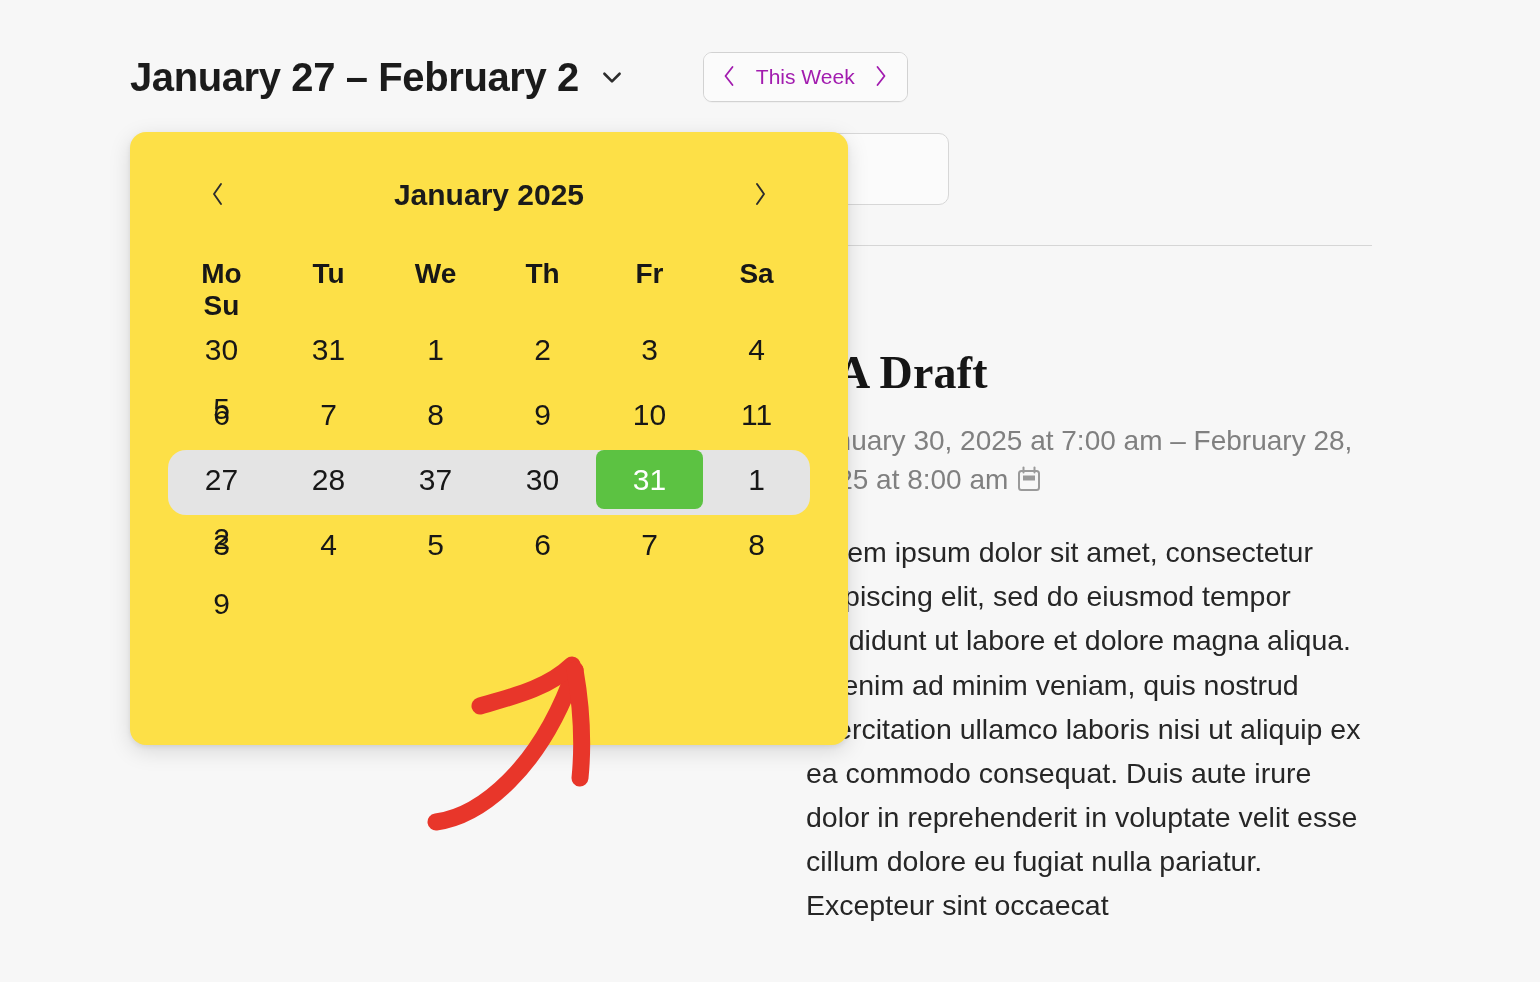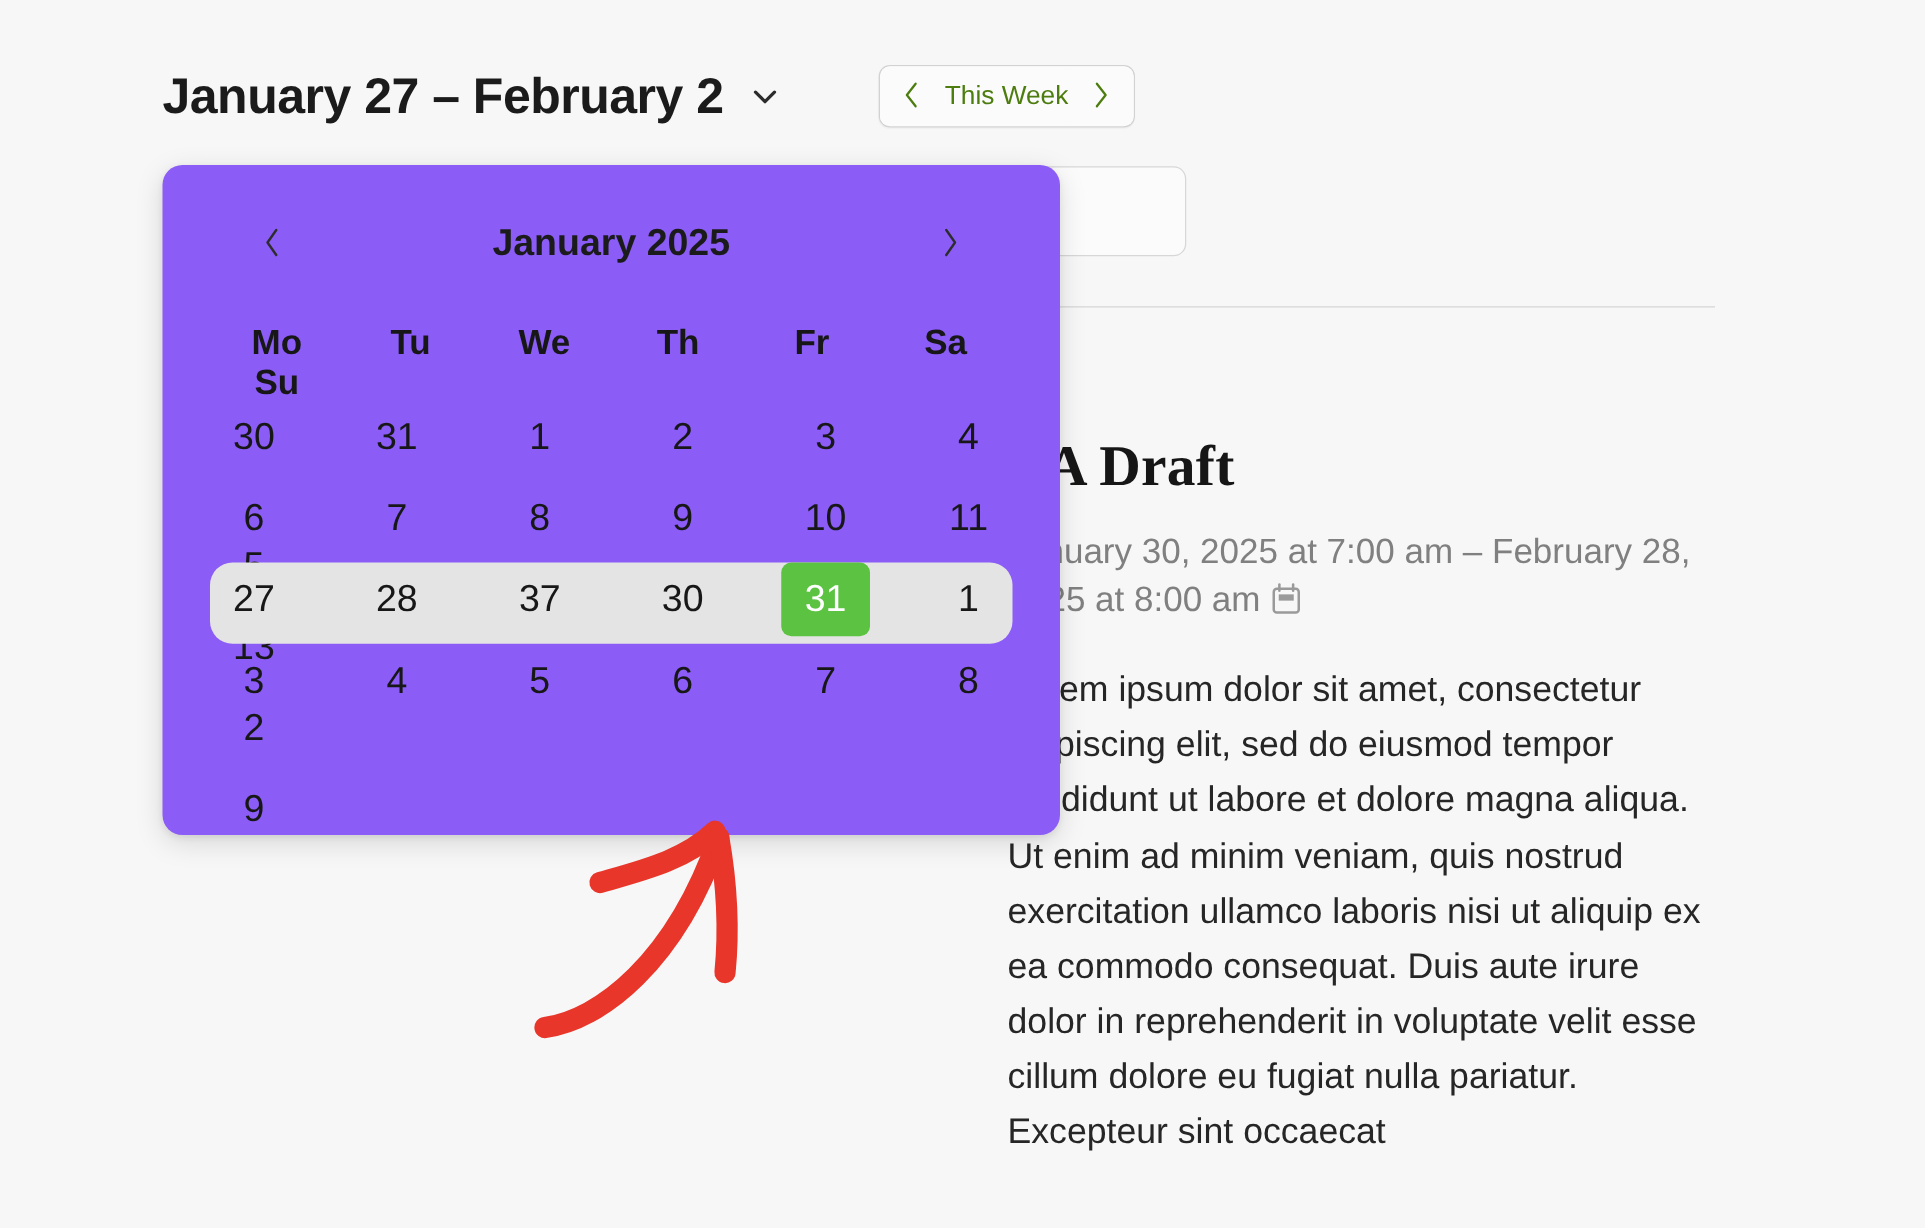--- a/index.html
+++ b/index.html
@@ -61,21 +61,21 @@
     border-radius: 9px;
     background: #fbfbfb;
     overflow: hidden;
     box-shadow: 0 1px 1px rgba(0,0,0,0.03);
   }
   #week-nav > .nav-btn {
     display: flex;
     align-items: center;
     justify-content: center;
     background: #fbfbfb;
-    color: #4d7c0f;
+    color: #a21caf;
     border: none;
     padding: 0;
     cursor: pointer;
     font-family: inherit;
   }
   .nav-arrow-btn {
     width: 52px;
   }
   #week-nav-label {
     padding: 0 18px;
@@ -149,22 +149,22 @@
     color: #262626;
     width: 560px;
   }
 
   
   #datepicker-popup {
     position: absolute;
     left: 130px;
     top: 132px;
     width: 718px;
-    height: 536px;
-    background: #8b5cf6;
+    height: 613px;
+    background: #fde047;
     border-radius: 16px;
     box-shadow: 0 6px 22px rgba(0,0,0,0.13), 0 2px 5px rgba(0,0,0,0.07);
     box-sizing: border-box;
     padding: 0;
     overflow: hidden;
   }
 
   #dp-header {
     position: relative;
     height: 126px;
@@ -214,21 +214,20 @@
     text-align: center;
     font-size: 28px;
     font-weight: bold;
     color: #171717;
   }
 
   .dp-week {
     height: 65px;
     position: relative;
     border-radius: 9px;
-    gap: 44px;
   }
   .dp-week.selected-week {
     background: #e4e4e4;
     border-radius: 18px;
   }
 
   .dp-day {
     height: 59px;
     display: flex;
     align-items: center;

